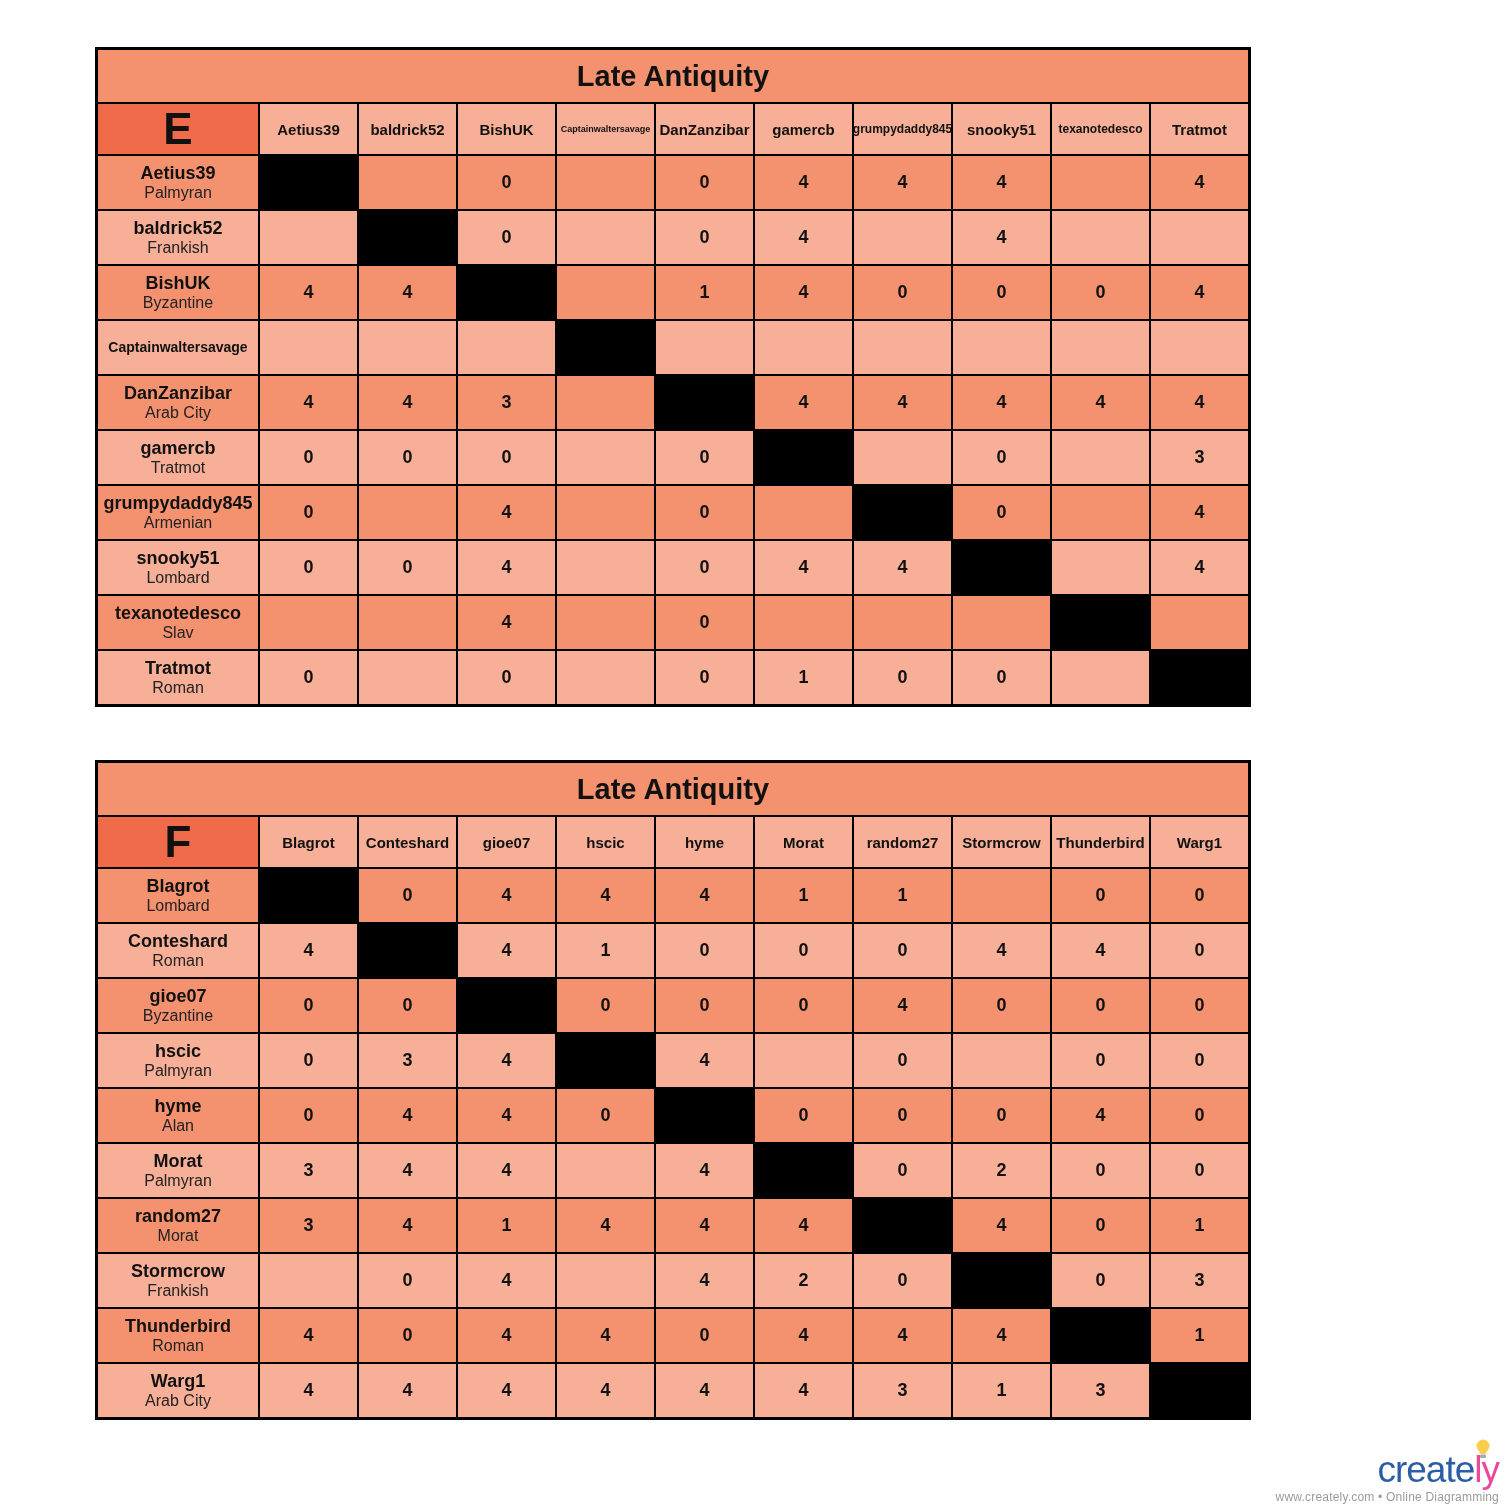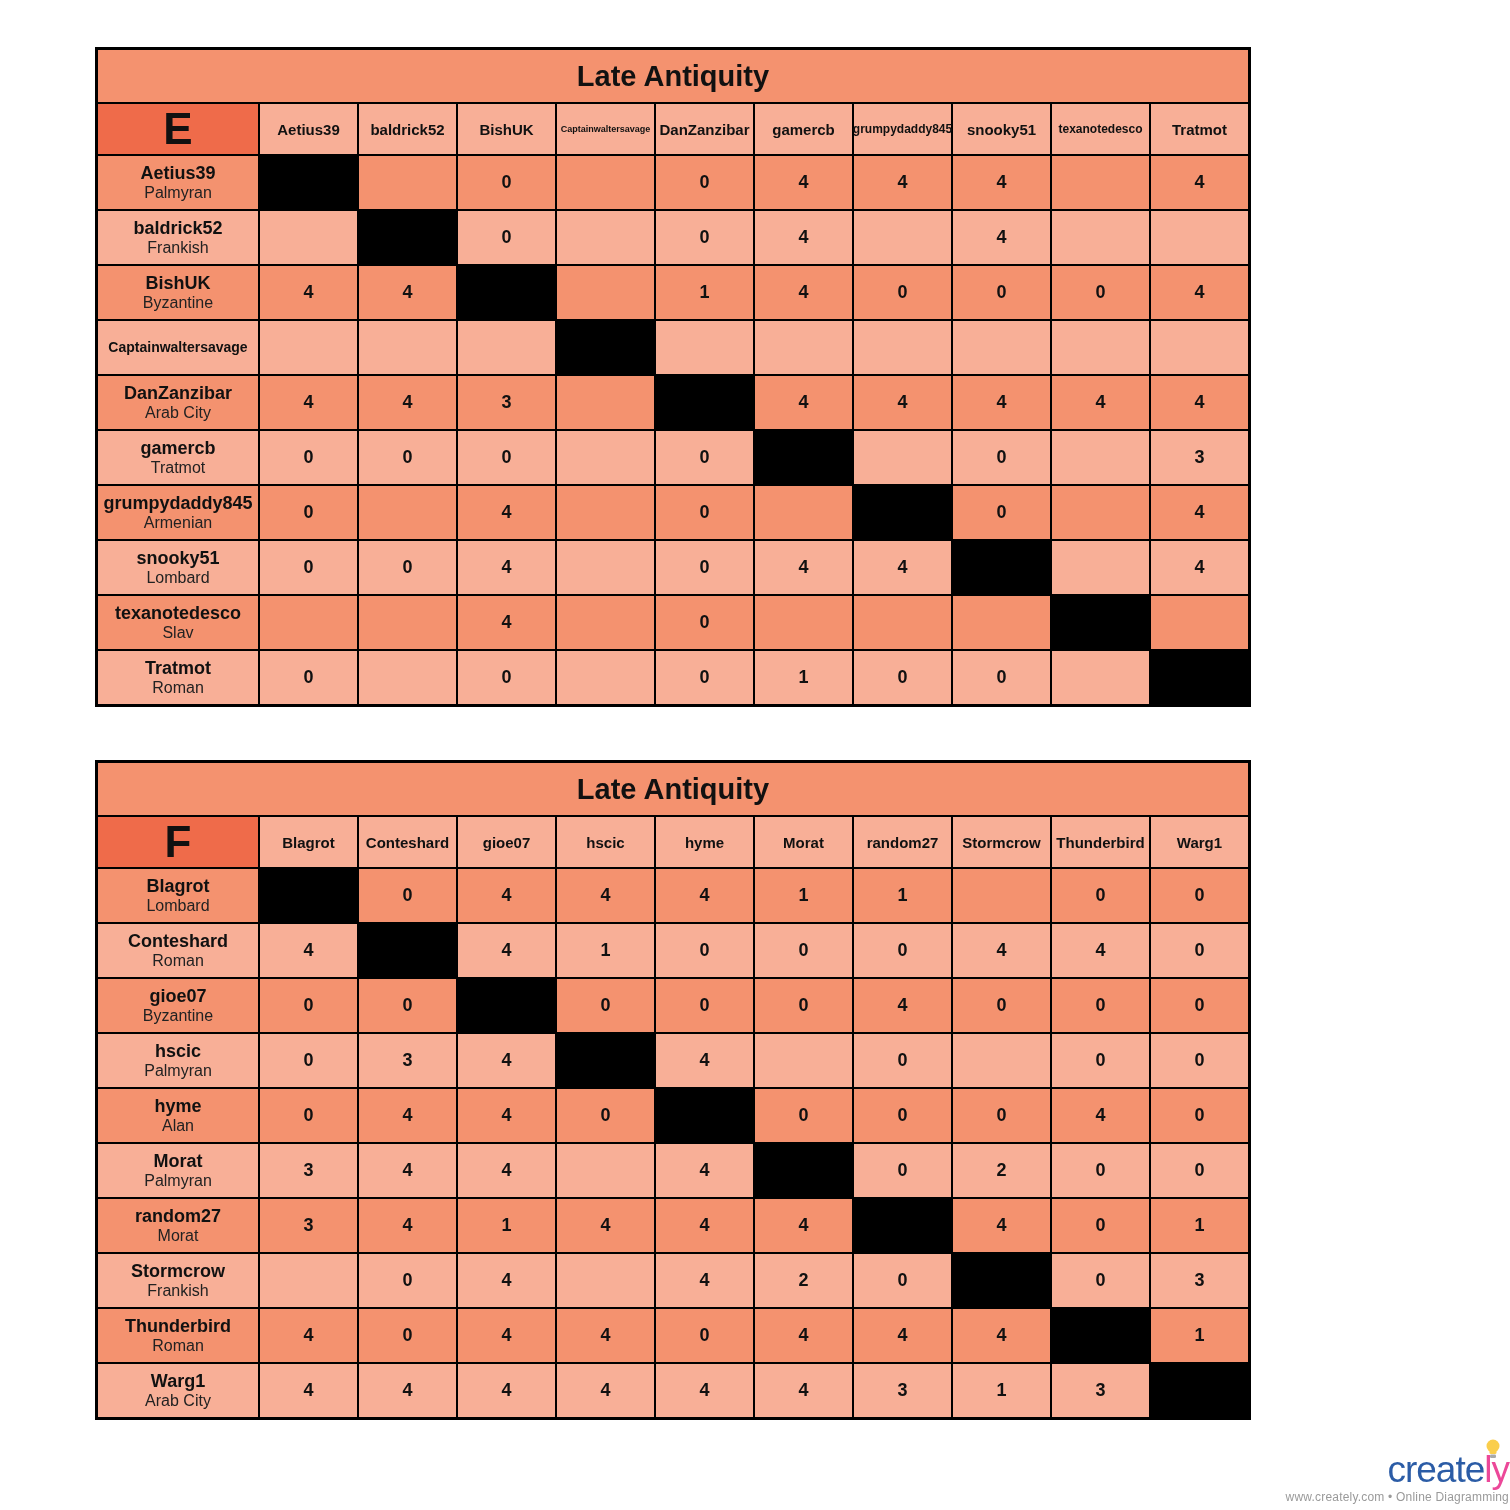--- a/index.html
+++ b/index.html
@@ -52,21 +52,21 @@
   .ct-rowciv{font-size:16px;font-weight:normal;color:#222;}
   .ct-cell{
     display:flex;align-items:center;justify-content:center;
     font-size:18px;font-weight:bold;color:#111;
   }
   .r-dark{background:#F4926F;}
   .r-light{background:#F8AF97;}
   .diag{background:#000000;}
   
   .branding{
-    position:absolute;right:14px;bottom:6px;
+    position:absolute;right:24px;bottom:6px;
     display:flex;flex-direction:column;align-items:flex-end;
   }
   .logo-row{position:relative;display:flex;align-items:flex-end;line-height:1;}
   .logo-create{font-size:37px;color:#2B5CA6;letter-spacing:-1px;}
   .logo-ly{font-size:37px;color:#ec4899;letter-spacing:-1px;position:relative;}
   .bulb{position:absolute;left:1px;top:-21px;}
   .tagline{font-size:12px;color:#9A9A9A;margin-top:2px;letter-spacing:0.2px;}
 </style>
 </head>
 <body>

